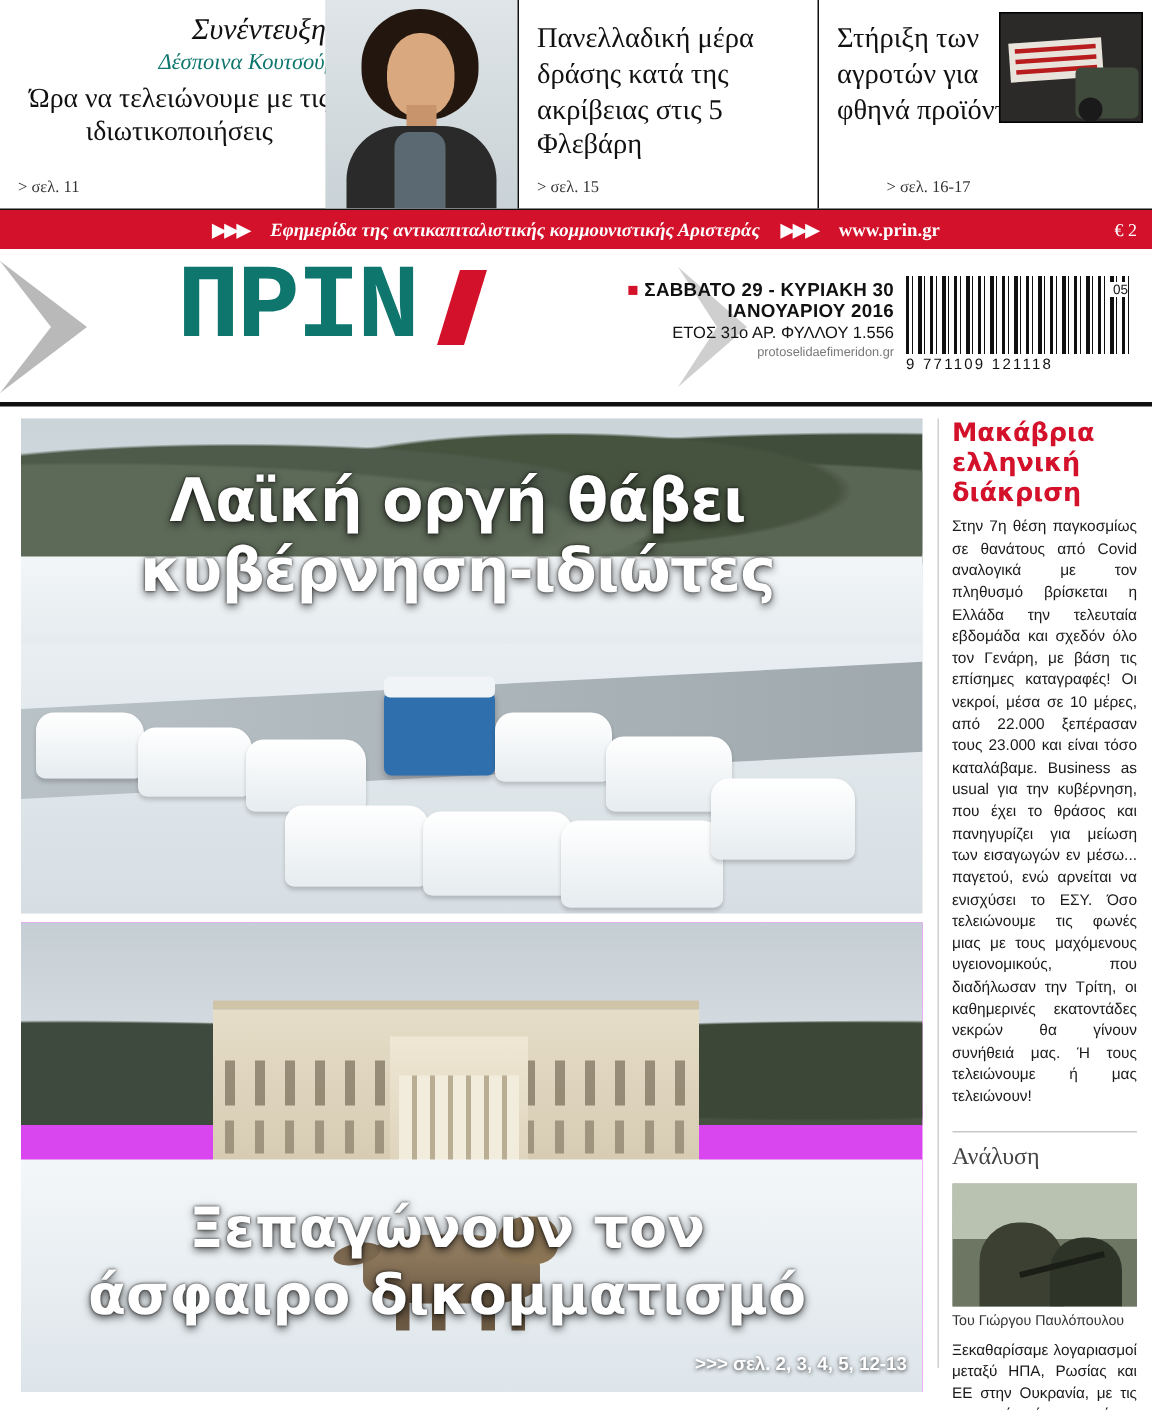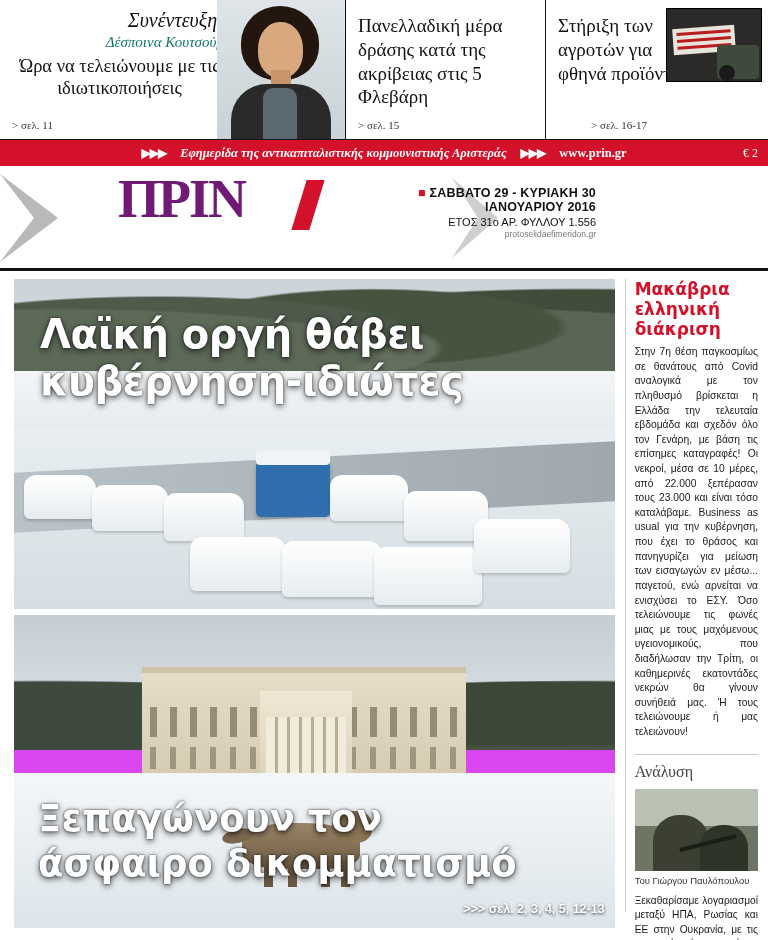--- a/index.html
+++ b/index.html
@@ -161,25 +161,25 @@
   }
   .chev-left2 {
     position:absolute; left:0; top:8px;
     width:0;height:0;
     border-top: 44px solid transparent;
     border-bottom: 44px solid transparent;
     border-left: 34px solid #ffffff;
   }
   .logo {
     position:absolute; left:118px; top:6px;
-    font-family: Liberation Serif, serif;
+    font-family: Liberation Mono, monospace;
     font-weight: 900;
-    font-size: 54px;
+    font-size: 70px;
     letter-spacing: -2px;
-    color: #701a75;
+    color: #0f766e;
     line-height: 1;
   }
   .logo-slash {
     position:absolute; left:299px; top:14px;
     width: 18px; height: 50px;
     background: #d4112a;
     transform: skewX(-17deg);
   }
   .chev-right {
     position:absolute; left: 452px; top: 12px;
@@ -233,21 +233,21 @@
     font-size: 9px; color:#111; background:#fff; padding-left:3px;
   }
 
   
   .body-wrap {
     display: flex;
     height: 651px;
     padding: 8px 10px 10px 14px;
     gap: 10px;
   }
-  .left-col { width: 672px; position: relative; }
+  .left-col { width: 672px; position: relative; text-align: center; }
   .right-col {
     width: 148px; position: relative;
     border-left: 1px solid #cfcfcf;
     padding-left: 9px;
   }
 
   
   .photo-top {
     position: relative;
     height: 330px;
@@ -526,20 +526,26 @@
 
     <div class="issue-block">
       <div class="issue-date">
         <span class="bullet">■</span>
         <span>ΣΑΒΒΑΤΟ 29 - ΚΥΡΙΑΚΗ 30 ΙΑΝΟΥΑΡΙΟΥ 2016</span>
       </div>
       <div class="issue-sub">ΕΤΟΣ 31ο ΑΡ. ΦΥΛΛΟΥ 1.556</div>
       <div class="issue-url">protoselidaefimeridon.gr</div>
     </div>
 
+    <div class="barcode-wrap">
+      <div class="barcode">
+        <span class="barcode-small">05</span>
+      </div>
+      <div class="barcode-num">9 771109 121118</div>
+    </div>
   </div>
 
   <div class="body-wrap">
 
     <div class="left-col">
 
       <div class="photo-top">
         <div class="sky"></div>
         <div class="trees"></div>
         <div class="snowbank"></div>

